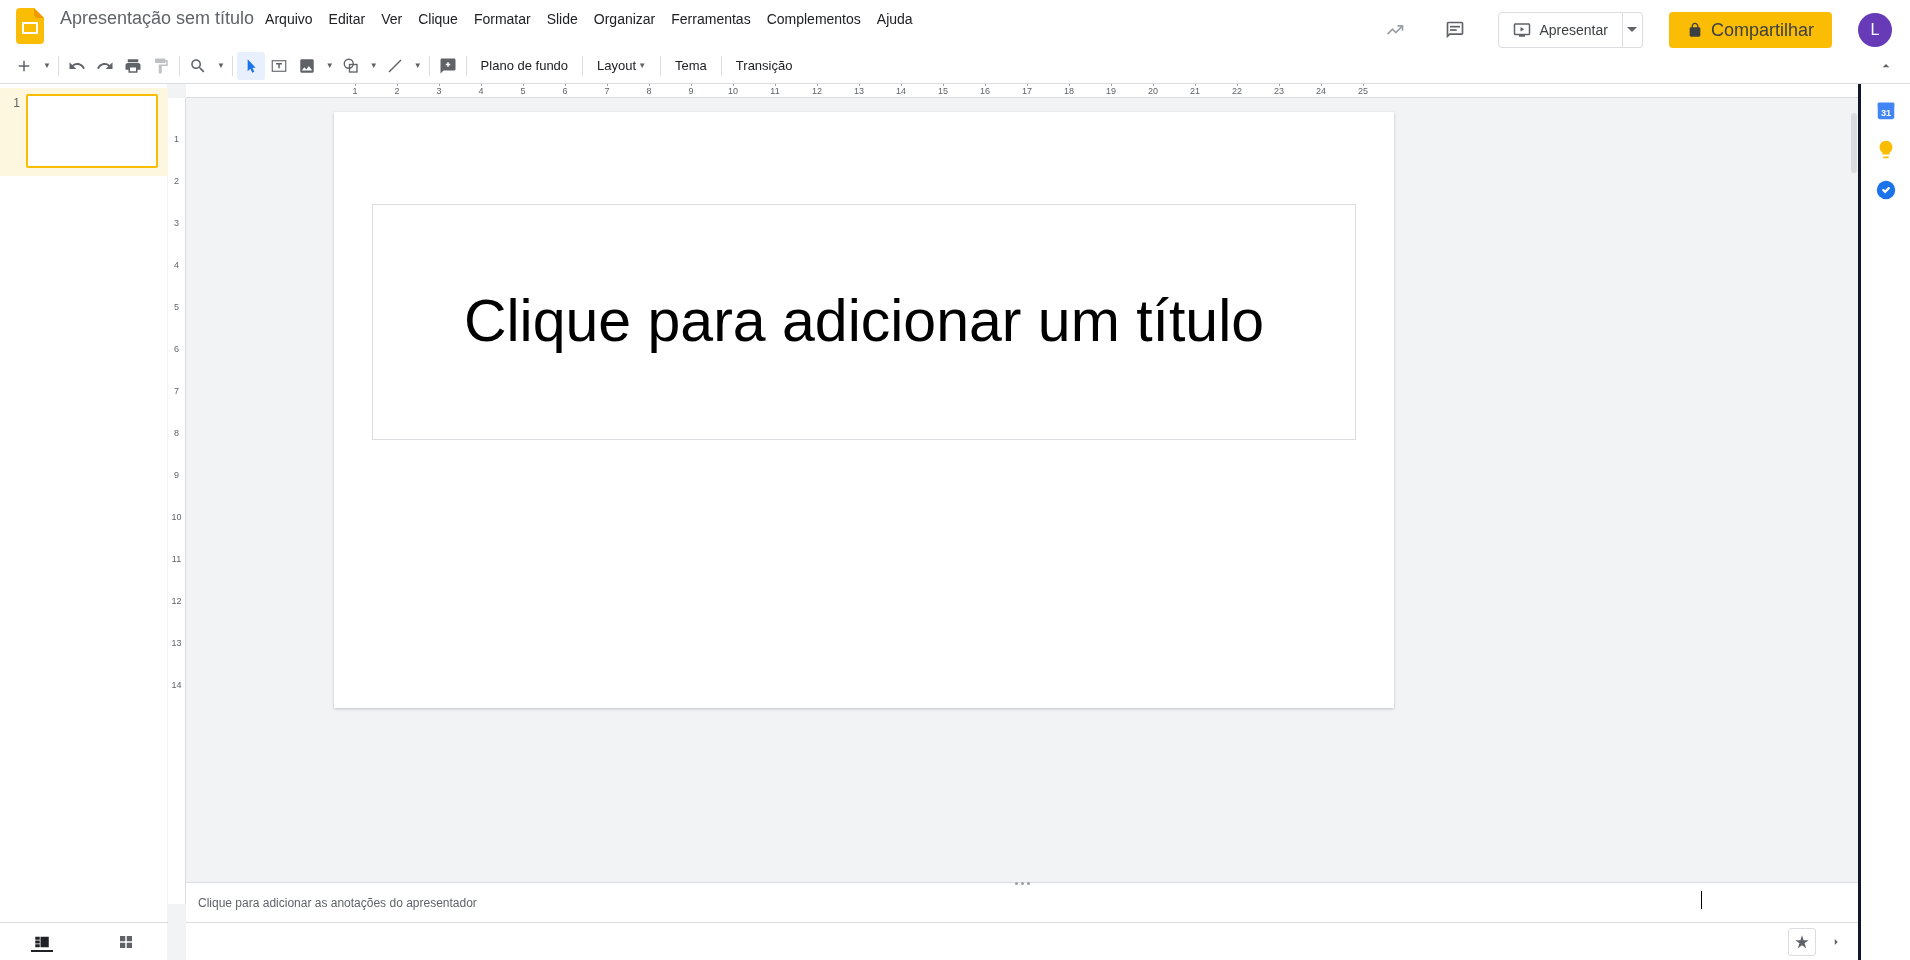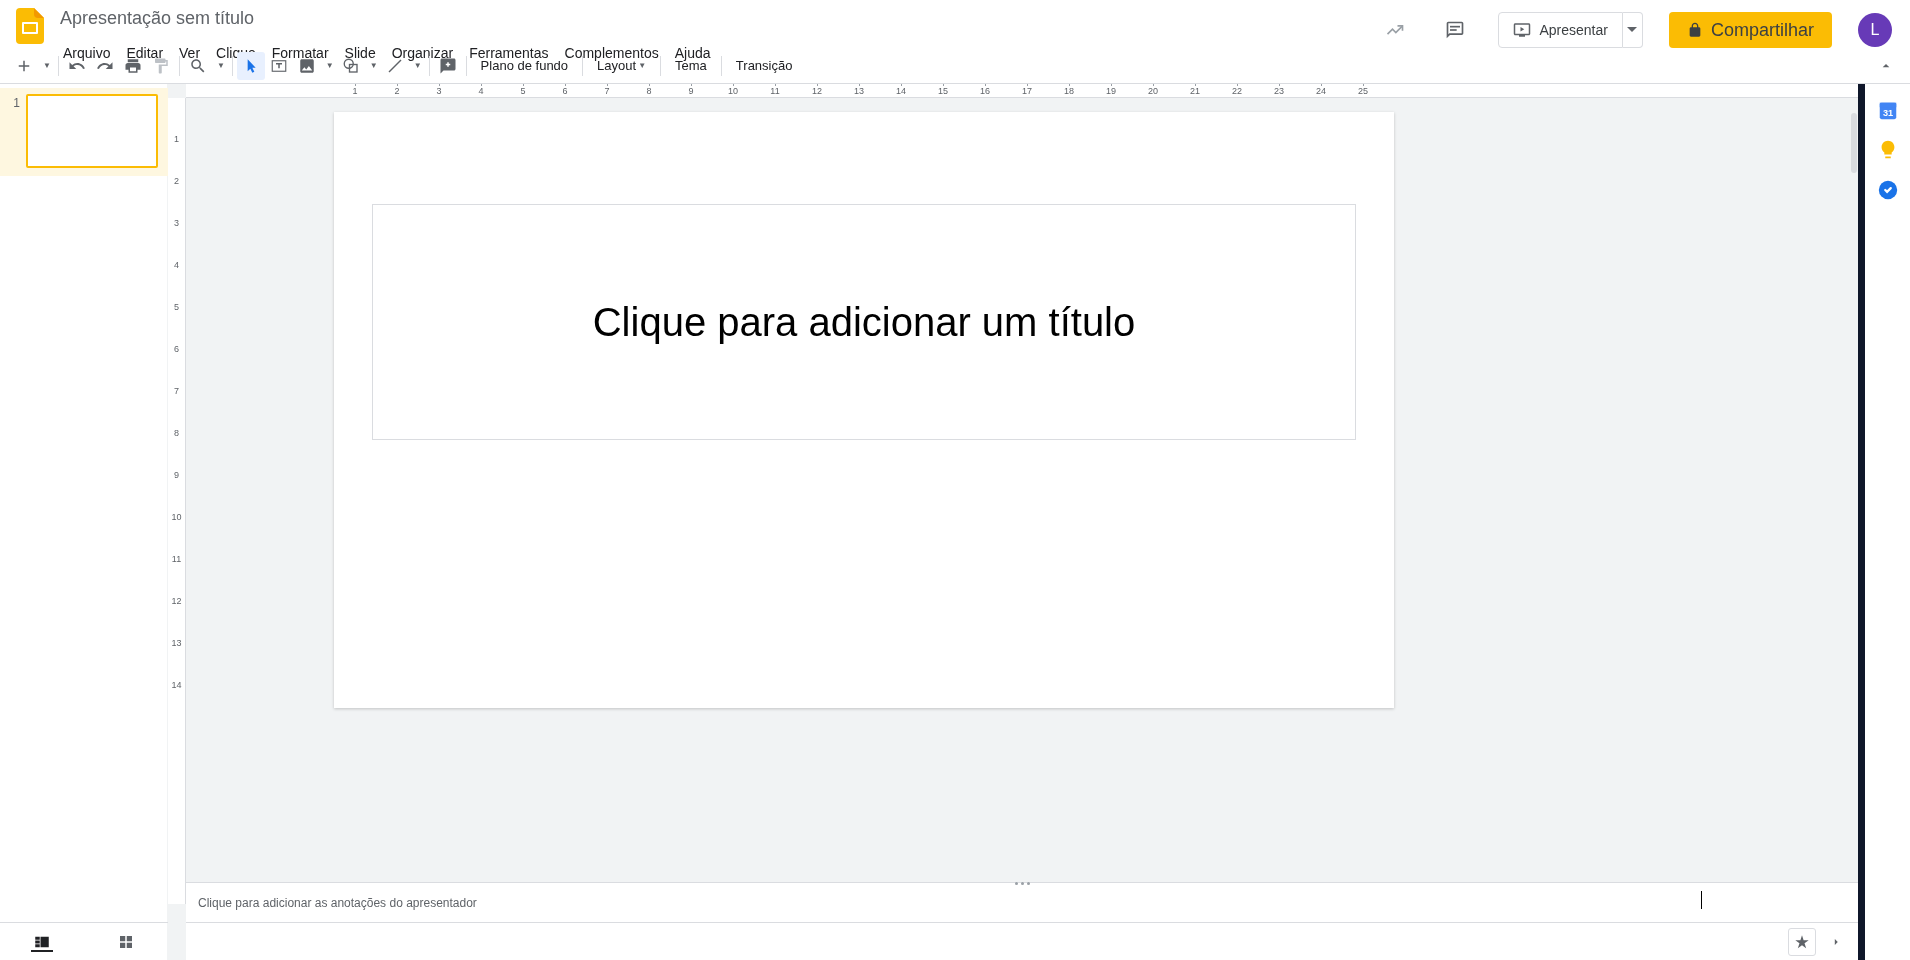--- a/index.html
+++ b/index.html
@@ -1,22 +1,22 @@
 <!DOCTYPE html>
 <html><head>
 <meta charset="utf-8">
 <style>
 * { margin:0; padding:0; box-sizing:border-box; font-family:Arial,Helvetica,sans-serif; }
 html,body { width:1910px; height:960px; overflow:hidden; background:#fff; color:#202124; }
 .header { display:flex; align-items:flex-start; padding:6px 10px 0 10px; height:48px; }
 .app-icon { width:40px; height:40px; display:flex; align-items:center; justify-content:center; margin-right:6px;}
 .app-icon svg { width:28px; height:36px; }
-.title-area { display:flex; flex-direction:column; flex:1; }
+.title-area { display:flex; flex-direction:row; flex:1; }
 .doc-title { font-size:18px; color:#5f6368; padding:2px 4px; border-radius:3px; }
-.menu-bar { display:flex; gap:2px; margin-top:12px; }
+.menu-bar { display:flex; gap:2px; margin-top:3px; }
 .menu-item { font-size:14px; color:#202124; padding:2px 7px; border-radius:3px; cursor:pointer; }
 .header-right { display:flex; align-items:center; gap:26px; padding-top:6px; padding-right:8px;}
 .hbtn-icon { width:34px; height:34px; display:flex; align-items:center; justify-content:center; border-radius:50%; cursor:pointer; color:#5f6368; }
 .present-btn { display:flex; align-items:center; gap:8px; border:1px solid #dadce0; border-radius:4px 0 0 4px; padding:6px 14px; font-size:14px; color:#3c4043; cursor:pointer; height:36px;}
 .present-arrow { border:1px solid #dadce0; border-left:none; border-radius:0 4px 4px 0; width:20px; height:36px; display:flex; align-items:center; justify-content:center; cursor:pointer;}
 .share-btn { display:flex; align-items:center; gap:8px; background:#fbbc04; border-radius:4px; padding:8px 18px; font-size:18px; font-weight:500; color:#3c4043; cursor:pointer; height:36px;}
 .avatar { width:34px; height:34px; border-radius:50%; background:#673ab7; color:#fff; display:flex; align-items:center; justify-content:center; font-size:16px; font-weight:500; cursor:pointer;}
 .present-group { display:flex; }
 .toolbar { display:flex; align-items:center; padding:4px 10px; border-bottom:1px solid #dadce0; height:36px; background:#fff;}
 .tbtn { min-width:28px; height:28px; display:flex; align-items:center; justify-content:center; border-radius:3px; cursor:pointer; color:#5f6368; padding:0 3px;}
@@ -38,30 +38,30 @@
 .canvas-area { flex:1; display:flex; flex-direction:column; background:#f1f3f4; position:relative;}
 .ruler-h { height:14px; background:#fff; border-bottom:1px solid #dadce0; margin-left:18px; display:flex; align-items:center; position:relative; overflow:hidden;}
 .ruler-h-units { position:absolute; left:148px; display:flex; }
 .ruler-unit { width:42px; font-size:9px; color:#5f6368; text-align:center; position:relative;}
 .ruler-unit::before { content:''; position:absolute; left:50%; top:-4px; width:1px; height:4px; background:#9aa0a6;}
 .ruler-v { width:18px; background:#fff; border-right:1px solid #dadce0; position:absolute; left:0; top:14px; bottom:56px; display:flex; flex-direction:column; align-items:center; overflow:hidden;}
 .ruler-v-unit { height:42px; font-size:9px; color:#5f6368; display:flex; align-items:center; position:relative;}
 .canvas-scroll { flex:1; position:relative; margin-left:18px; overflow:hidden;}
 .slide { position:absolute; left:148px; top:14px; width:1060px; height:596px; background:#fff; box-shadow:0 1px 3px rgba(0,0,0,.2);}
 .text-box { position:absolute; border:1px solid #dadce0; display:flex; align-items:center; justify-content:center; text-align:center; cursor:text;}
-.title-box { left:38px; top:92px; width:984px; height:236px; font-size:40px; color:#000; line-height:1.15;}
+.title-box { left:38px; top:92px; width:984px; height:236px; font-size:59px; color:#000; line-height:1.15;}
 .subtitle-box { left:38px; top:332px; width:984px; height:92px; font-size:36px; color:#757575;}
 .notes-area { height:40px; background:#fff; border-top:1px solid #dadce0; margin-left:18px; display:flex; align-items:center; padding:0 12px; font-size:12px; color:#5f6368; position:relative;}
 .notes-grip { position:absolute; left:50%; top:-4px; transform:translateX(-50%); width:36px; height:8px; cursor:ns-resize; display:flex; gap:3px; align-items:center; justify-content:center;}
 .notes-grip span { width:3px; height:3px; background:#9aa0a6; border-radius:50%;}
 .scroll-bar { position:absolute; right:0; top:14px; bottom:56px; width:8px; background:#f1f3f4;}
 .scroll-thumb { width:6px; height:60px; background:#dadce0; border-radius:3px; margin:1px;}
 .bottom-right { height:38px; background:#fff; border-top:1px solid #dadce0; margin-left:18px; display:flex; align-items:center; justify-content:flex-end; padding:0 8px; gap:6px;}
 .br-btn { width:28px; height:28px; display:flex; align-items:center; justify-content:center; border:1px solid #dadce0; border-radius:3px; color:#5f6368; cursor:pointer;}
-.side-panel { width:52px; border-left:7px solid #0f172a; display:flex; flex-direction:column; align-items:center; padding-top:14px; gap:16px; background:#fff;}
+.side-panel { width:52px; border-left:3px solid #0f172a; display:flex; flex-direction:column; align-items:center; padding-top:14px; gap:16px; background:#fff;}
 .side-icon { width:24px; height:24px; cursor:pointer; display:flex; align-items:center; justify-content:center;}
 .text-cursor { position:absolute; right:156px; top:8px; width:1px; height:18px; background:#000;}
 </style>
 </head>
 <body>
 
 <div class="header">
   <div class="app-icon">
     <svg viewBox="0 0 28 36">
         <path fill="#fbbc04" d="M4 0h14l10 10v22a4 4 0 0 1-4 4H4a4 4 0 0 1-4-4V4a4 4 0 0 1 4-4z"></path>

